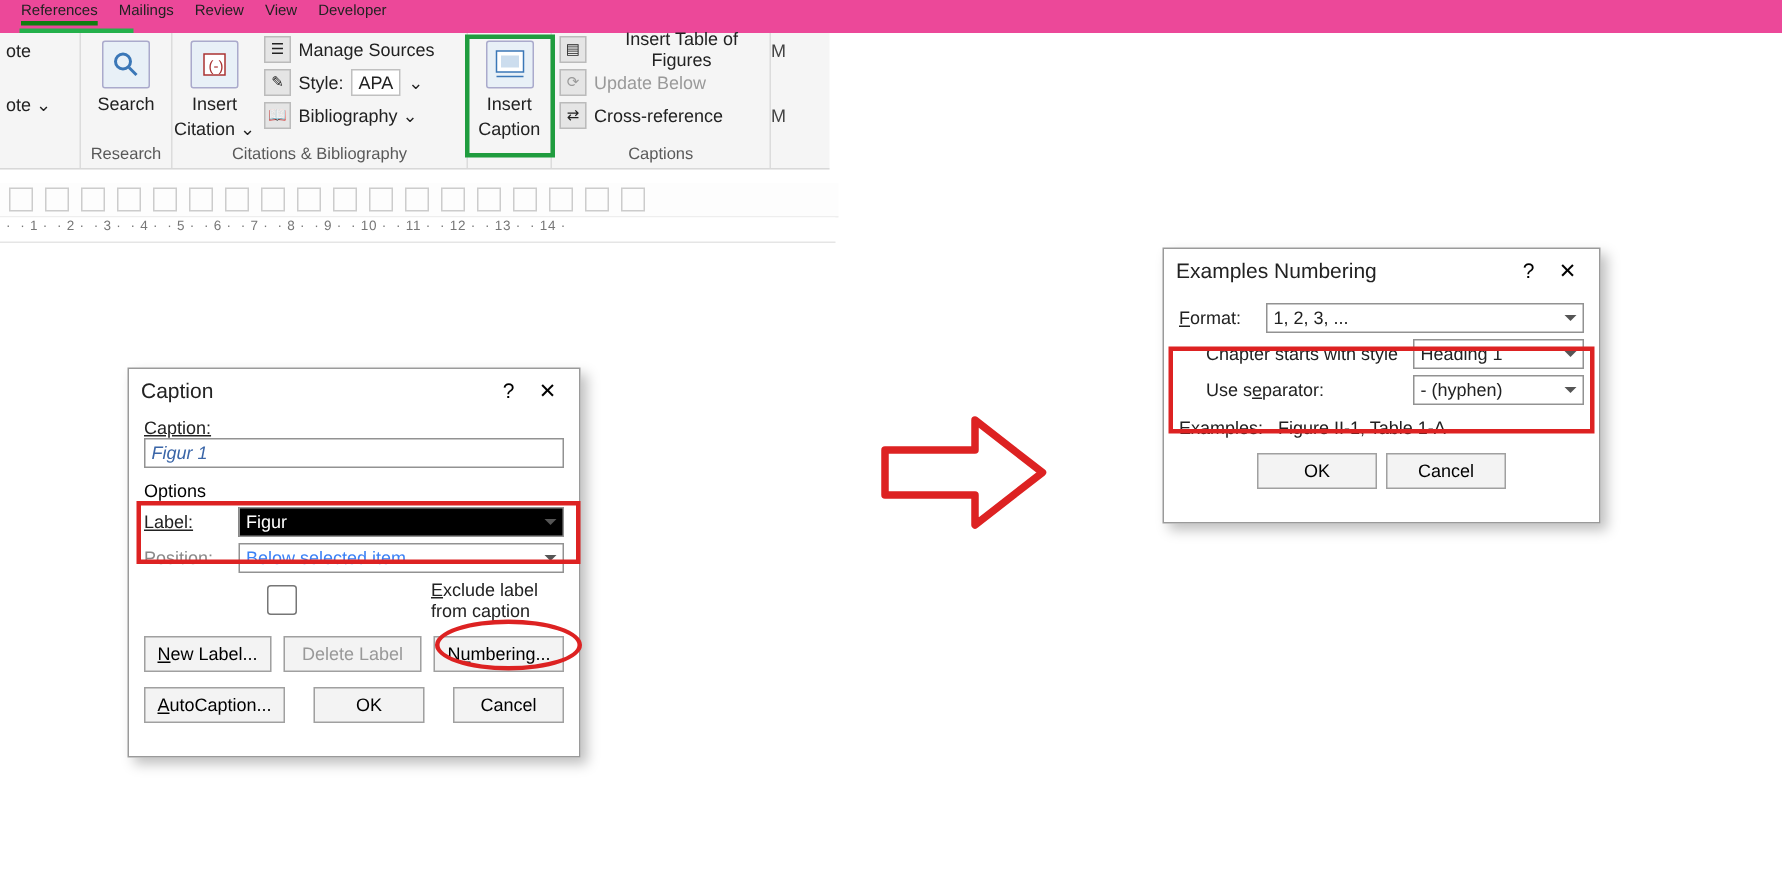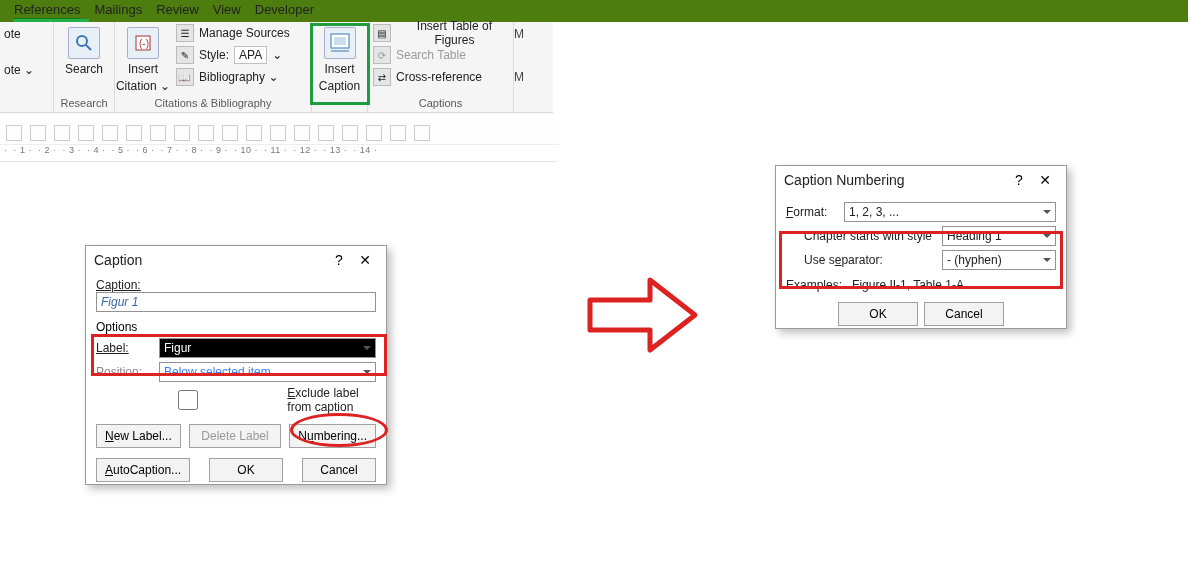--- a/index.html
+++ b/index.html
@@ -17,22 +17,22 @@
   
   .tabs {
     position: absolute;
     top: 0;
     left: 0;
     right: 4px;
     height: 22px;
     display: flex;
     gap: 14px;
     padding-left: 14px;
-    background: #4d7c0f;
-    font-size: 13px;
+    background: #ec4899;
+    font-size: 10px;
   }
   .tab { padding-top: 2px; }
   .tab.active { text-decoration: underline; text-decoration-color: #107c10; text-decoration-thickness: 3px; text-underline-offset: 4px;}
   .tab-underline-green {
     position: absolute; left: 13px; top: 19px; width: 76px; height: 3px; background:#24b04b;
   }
 
   
   .ribbon {
     position: absolute;
@@ -99,21 +99,21 @@
     box-shadow: 4px 4px 8px rgba(0,0,0,.25);
     font-size:12px;
   }
   .dlg .titlebar{
     display:flex; align-items:center;
     padding:6px 8px;
     font-size:14px;
   }
   .dlg .titlebar .spacer{flex:1;}
   .dlg .titlebar .winbtn{width:26px;text-align:center;font-size:14px;color:#000;}
-  .dlg .body{padding:4px 10px 2px 10px;}
+  .dlg .body{padding:4px 10px 22px 10px;}
   .dlg label{display:block;font-size:12px;}
   .dlg input, .dlg select {
     font-family:inherit;font-size:12px;
     border:1px solid #929292;padding:2px 4px;height:20px;box-sizing:border-box;width:100%;
   }
   .dlg .row{display:flex;align-items:center;gap:8px;margin-top:4px;}
   .dlg .row .lab{width:55px;}
   .dlg .btns{display:flex;gap:6px;justify-content:space-between;margin-top:10px;}
   .dlg button, .btnlike{
     font-family:inherit;font-size:12px;
@@ -222,21 +222,21 @@
       <div class="lbl">Caption</div>
     </div>
   </div>
   <div class="grp grp5">
     <div class="smallcmd">
       <span class="minico">▤</span>
       <span>Insert Table of Figures</span>
     </div>
     <div class="smallcmd" style="color:#9a9a9a">
       <span class="minico">⟳</span>
-      <span>Search Table</span>
+      <span>Update Below</span>
     </div>
     <div class="smallcmd">
       <span class="minico">⇄</span>
       <span>Cross-reference</span>
     </div>
     <div class="grp-label">Captions</div>
   </div>
   <div style="width:20px;padding-top:5px;font-size:12px;color:#444">
     <div style="height:43px">M</div>
     <div>M</div>
@@ -309,21 +309,21 @@
 </div>
 
 <div style="position:absolute;left:290px;top:413px;width:92px;height:28px;border:3px solid #d22;border-radius:50%;pointer-events:none"></div>
 
 <svg class="arrow" viewBox="0 0 120 90">
   <path d="M10 30 L70 30 L70 10 L115 45 L70 80 L70 60 L10 60 Z" fill="none" stroke="#d22" stroke-width="5" stroke-linejoin="round"></path>
 </svg>
 
 <div class="dlg" id="dlg-num">
   <div class="titlebar">
-    <span>Caption Numbering</span>
+    <span>Examples Numbering</span>
     <span class="spacer"></span>
     <span class="winbtn">?</span>
     <span class="winbtn">✕</span>
   </div>
   <div class="body">
     <div class="row">
       <span class="field-lab" style="width:50px"><span class="underline">F</span>ormat:</span>
       <div class="sel-look" style="flex:1">
           <span>1, 2, 3, ...</span>
         </div>

